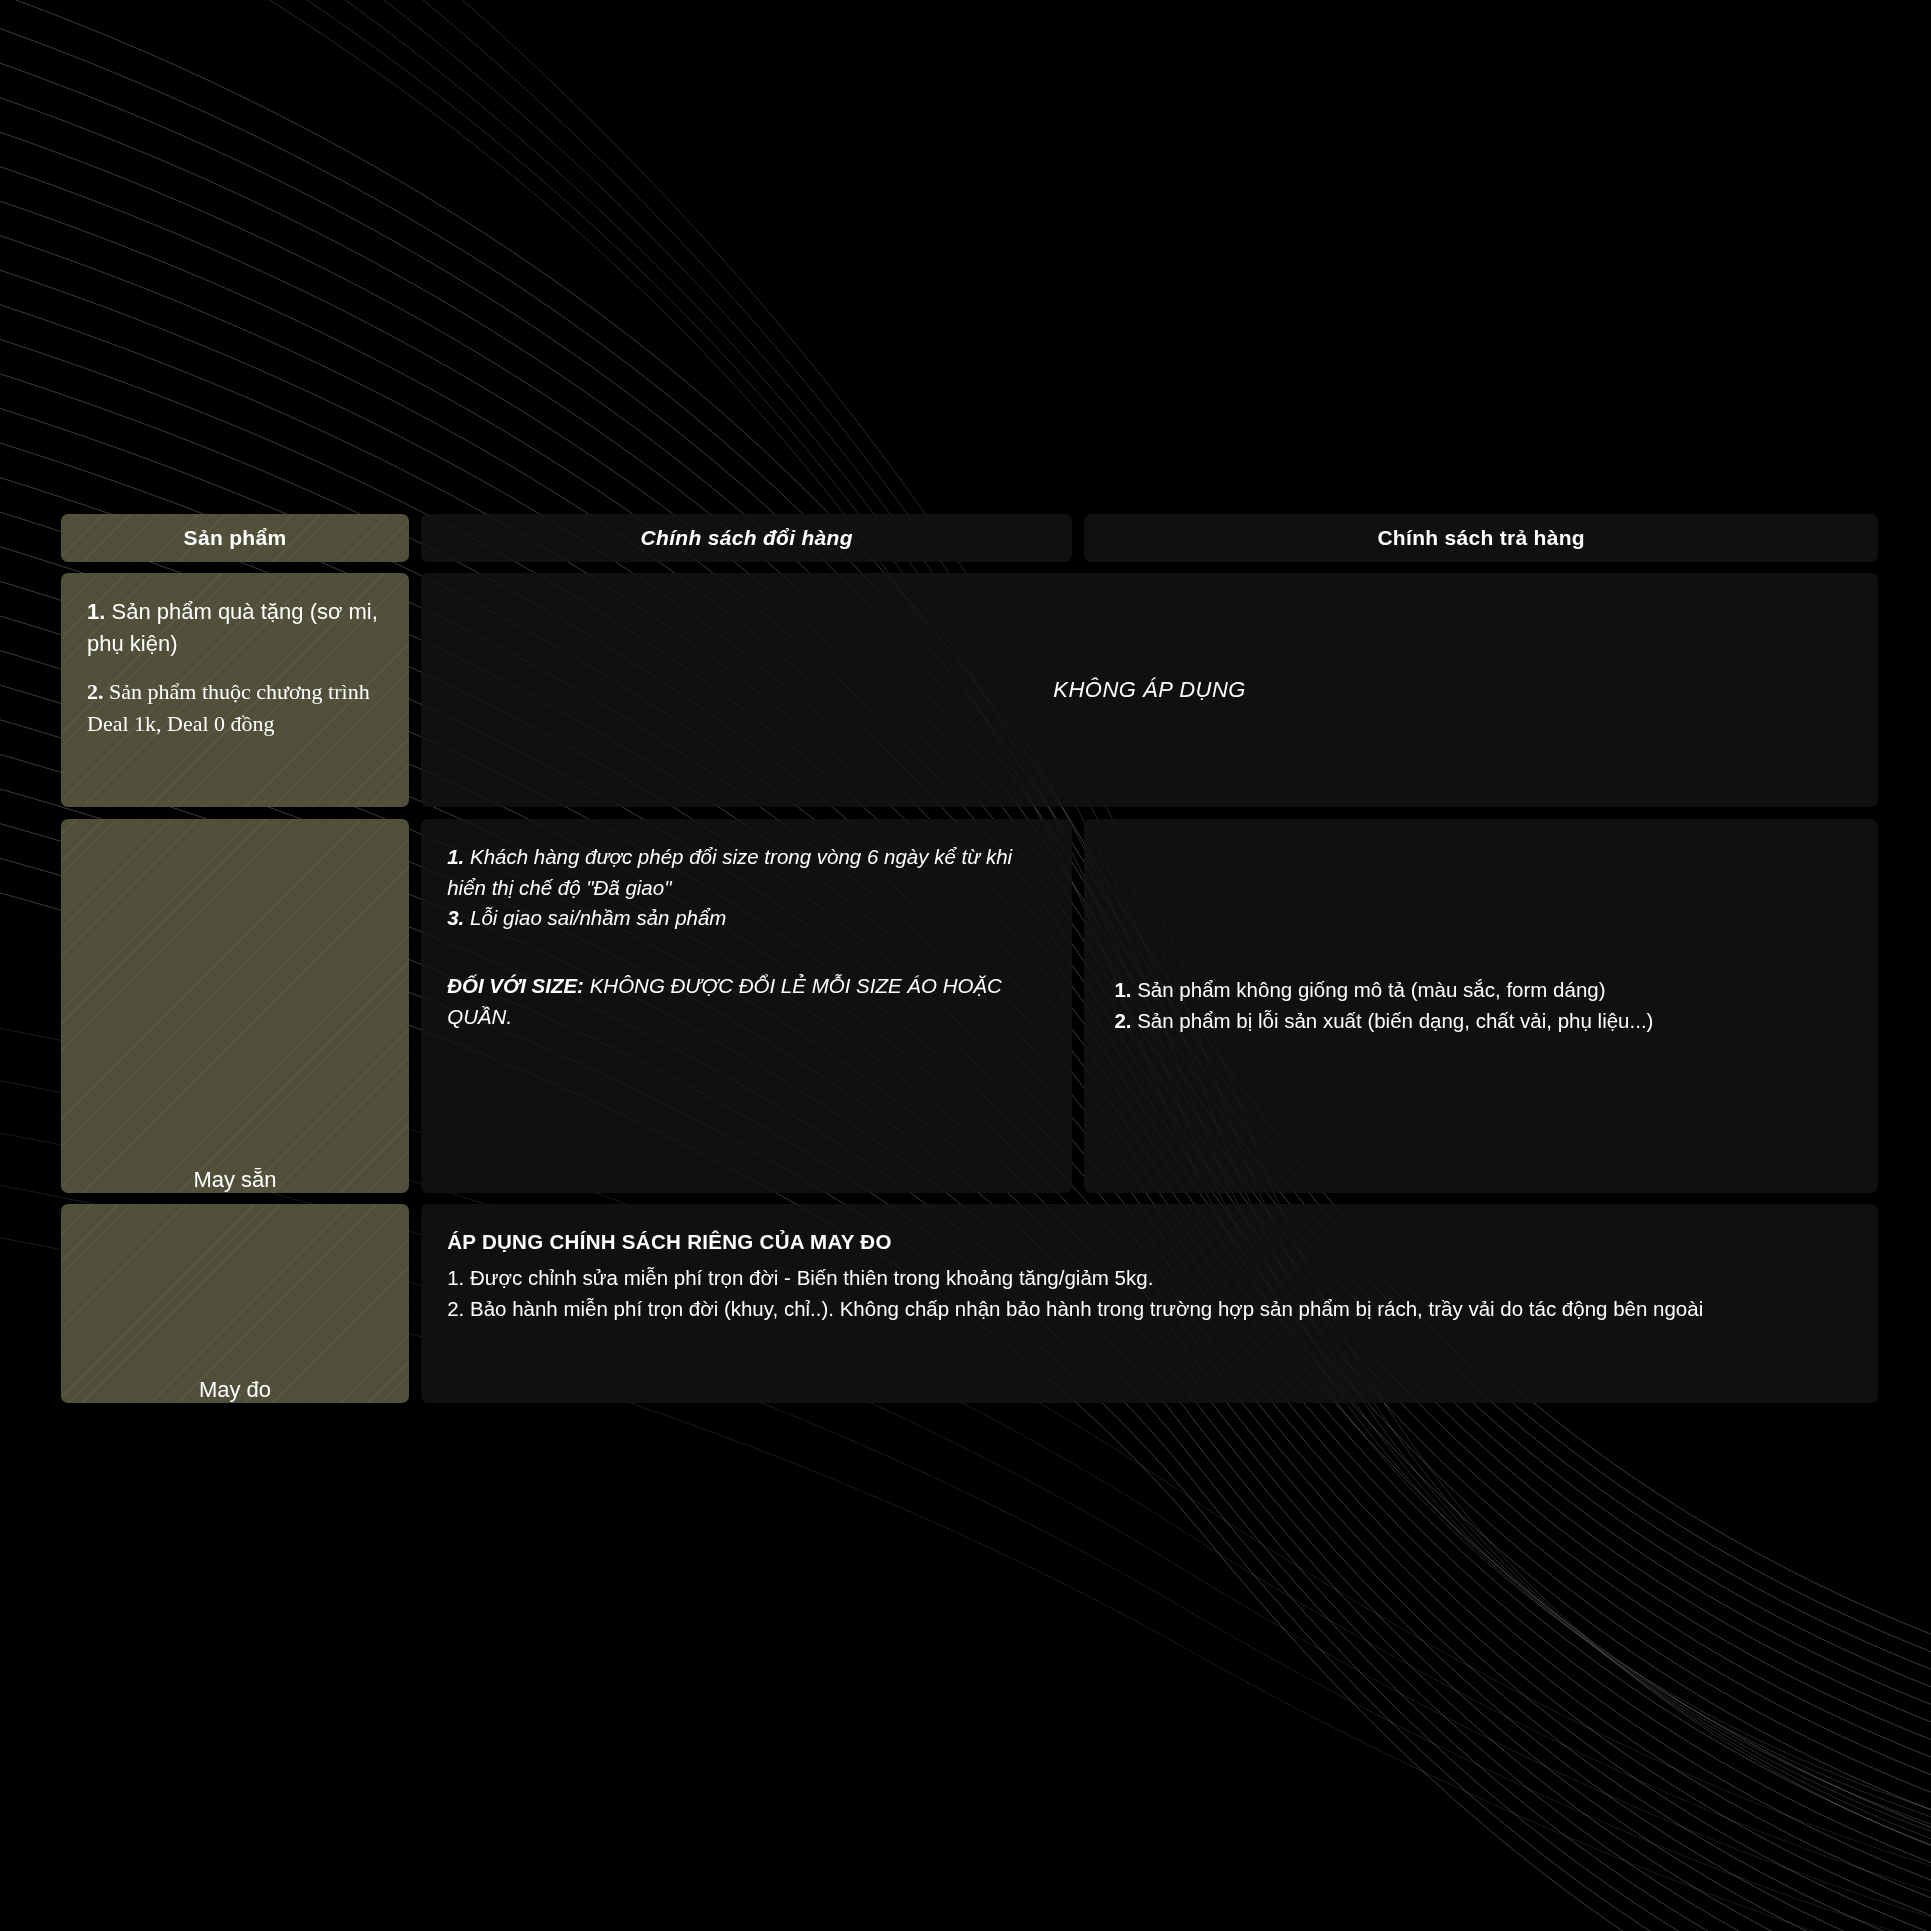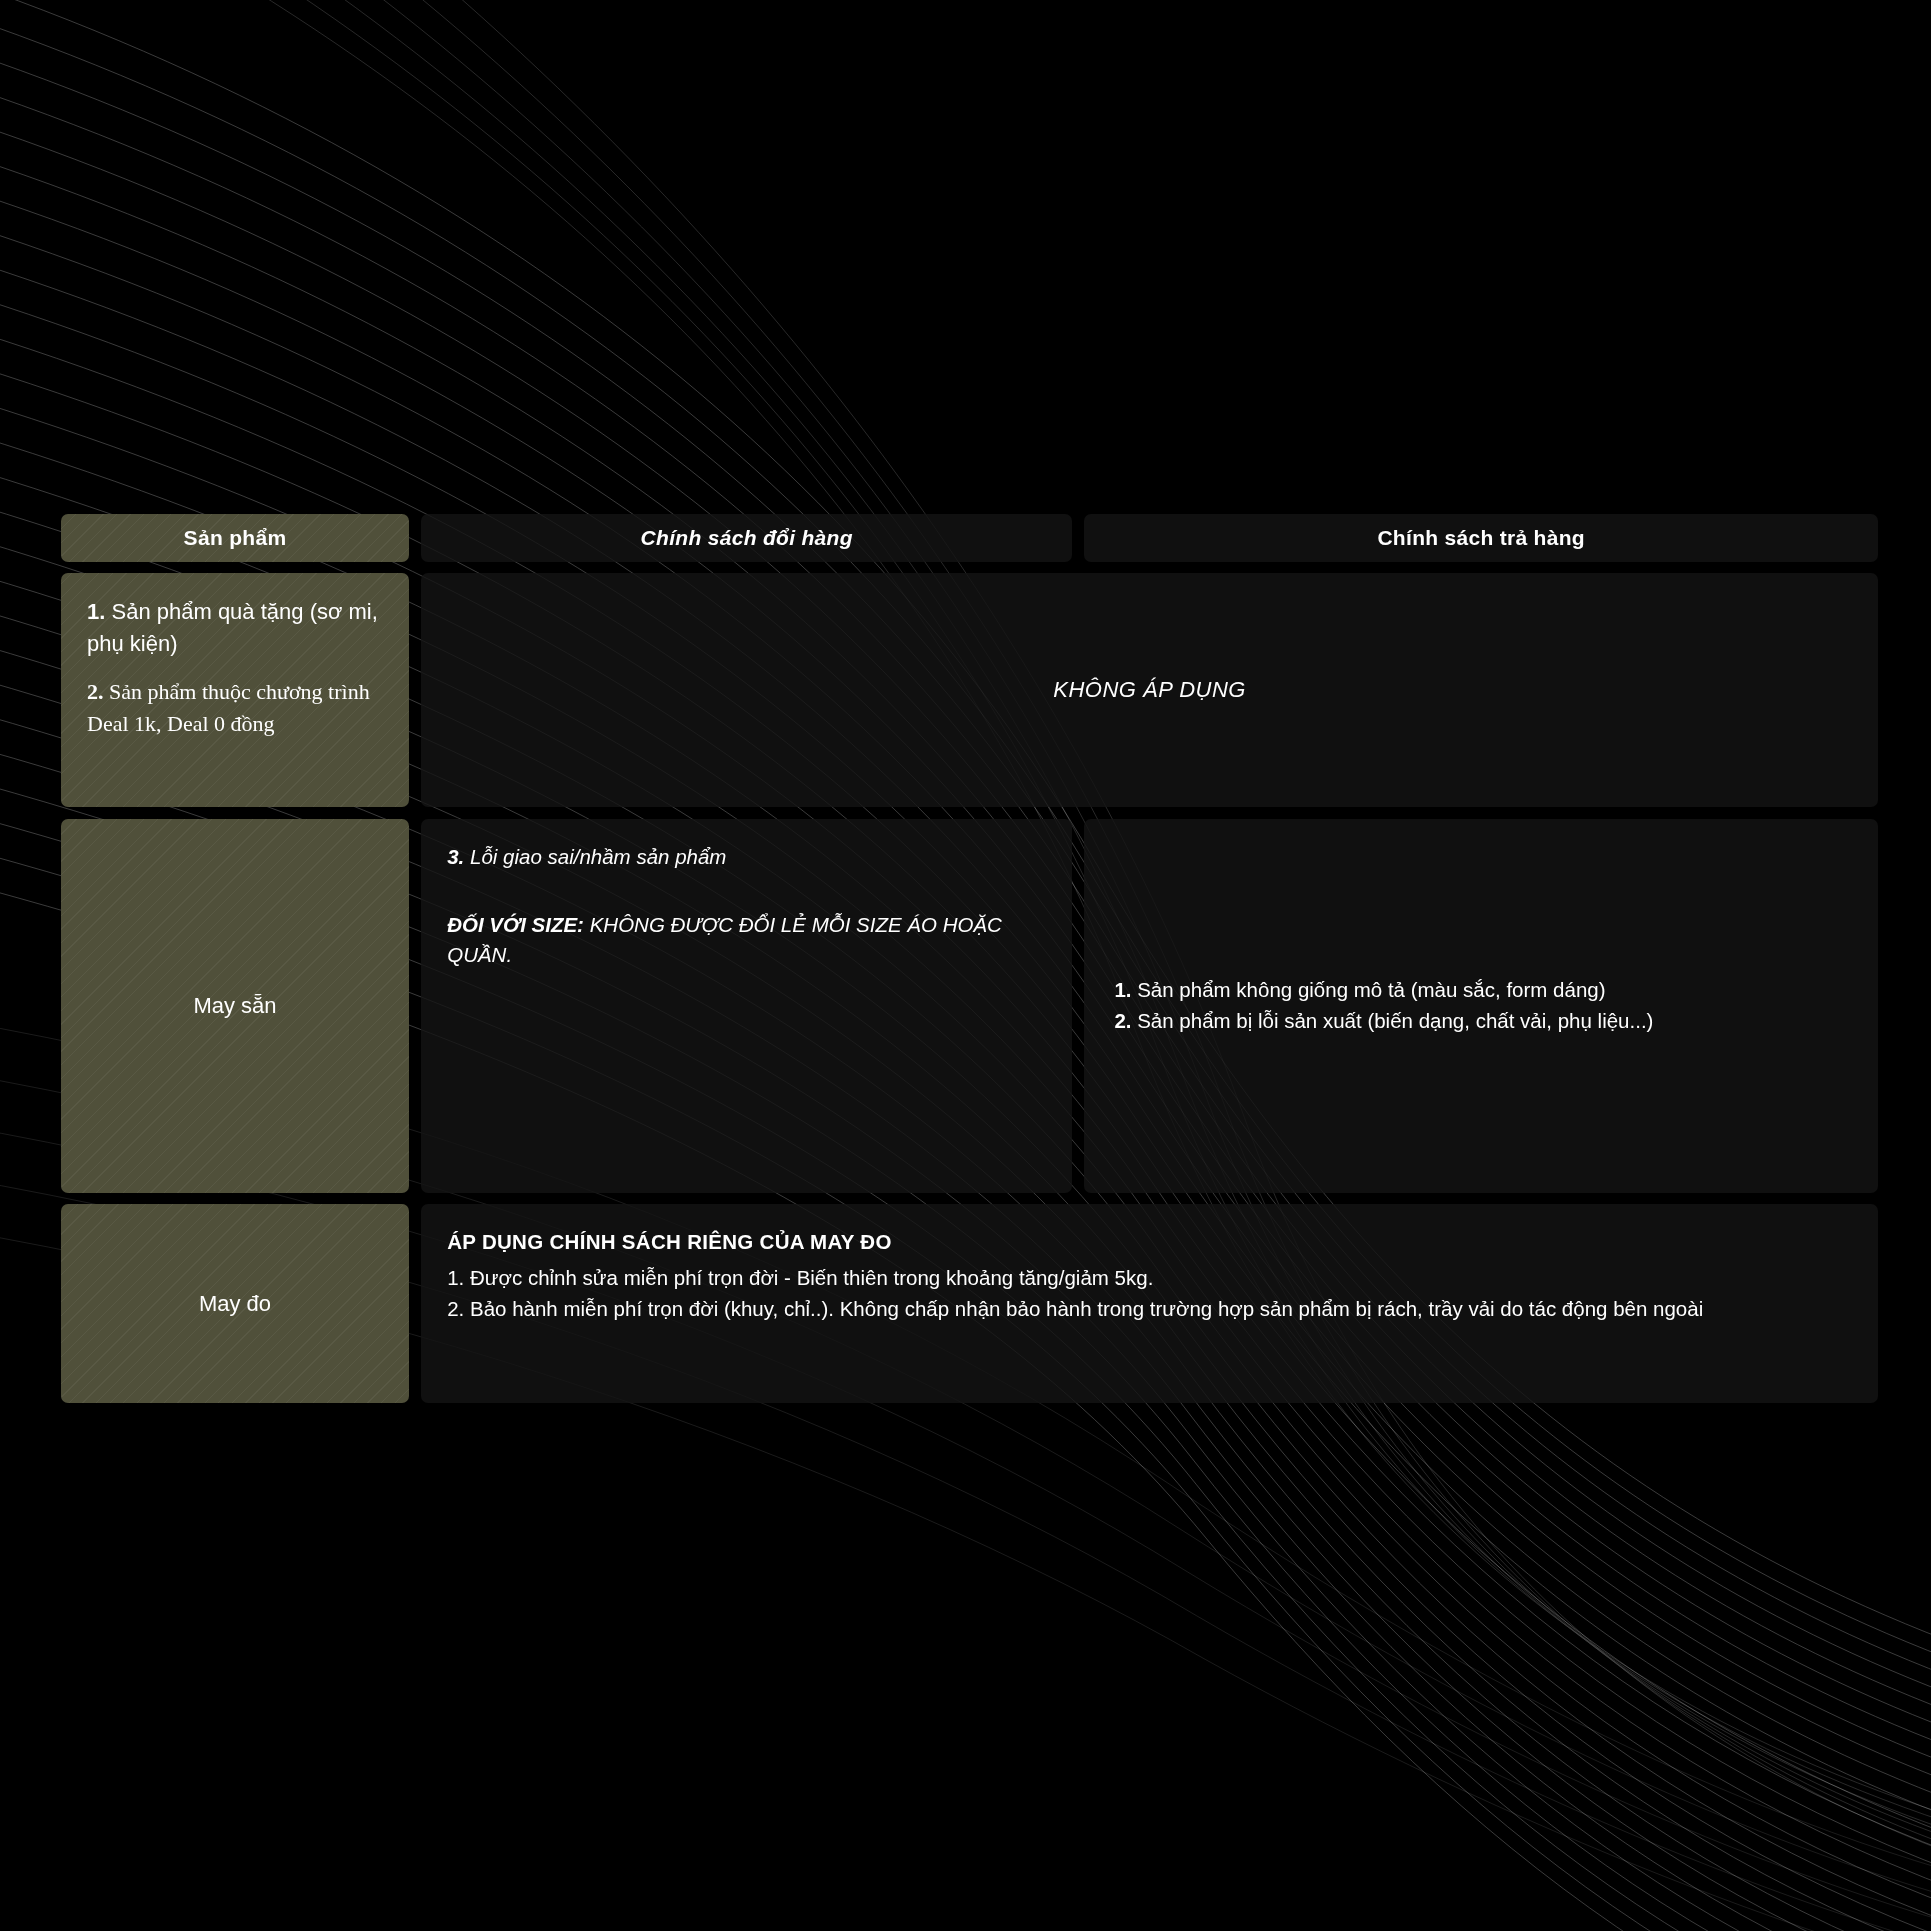--- a/index.html
+++ b/index.html
@@ -105,21 +105,21 @@
     letter-spacing: 0.5px;
   }
 
   
   .r1 { height: 234px; }
   .r2 { height: 374px; }
   .r3 { height: 199px; }
 
   .lbl-cell {
     display: flex;
-    align-items: center;
+    align-items: flex-end;
     justify-content: center;
     font-size: 22px;
   }
 </style>
 </head>
 <body>
 
 <svg id="bg-lines" viewBox="0 0 2211 2211" xmlns="http://www.w3.org/2000/svg">
   <g fill="none" stroke="#ffffff" stroke-width="0.7" opacity="0.38">
     <path d="M-160,-60 C500,140 980,520 1250,980 C1520,1440 1820,1760 2380,1930"></path>
@@ -197,20 +197,24 @@
     </div>
   </div>
 
   <div class="row r2">
     <div class="cell olive col-prod lbl-cell">
       <span>May sẵn</span>
     </div>
 
     <div class="cell dark col-ex pad">
       <div class="txt-small">
+        <span class="bold">1.</span>
+        <span>Khách hàng được phép đổi size trong vòng 6 ngày kể từ khi hiển thị chế độ "Đã giao"</span>
+      </div>
+      <div class="txt-small">
         <span class="bold">3.</span>
         <span>Lỗi giao sai/nhầm sản phẩm</span>
       </div>
       <div class="txt-small" style="margin-top:37px;">
         <span class="bold">ĐỐI VỚI SIZE:</span>
         <span>KHÔNG ĐƯỢC ĐỔI LẺ MỖI SIZE ÁO HOẶC QUẦN.</span>
       </div>
     </div>
 
     <div class="cell dark col-ret" style="display:flex;align-items:center;">

